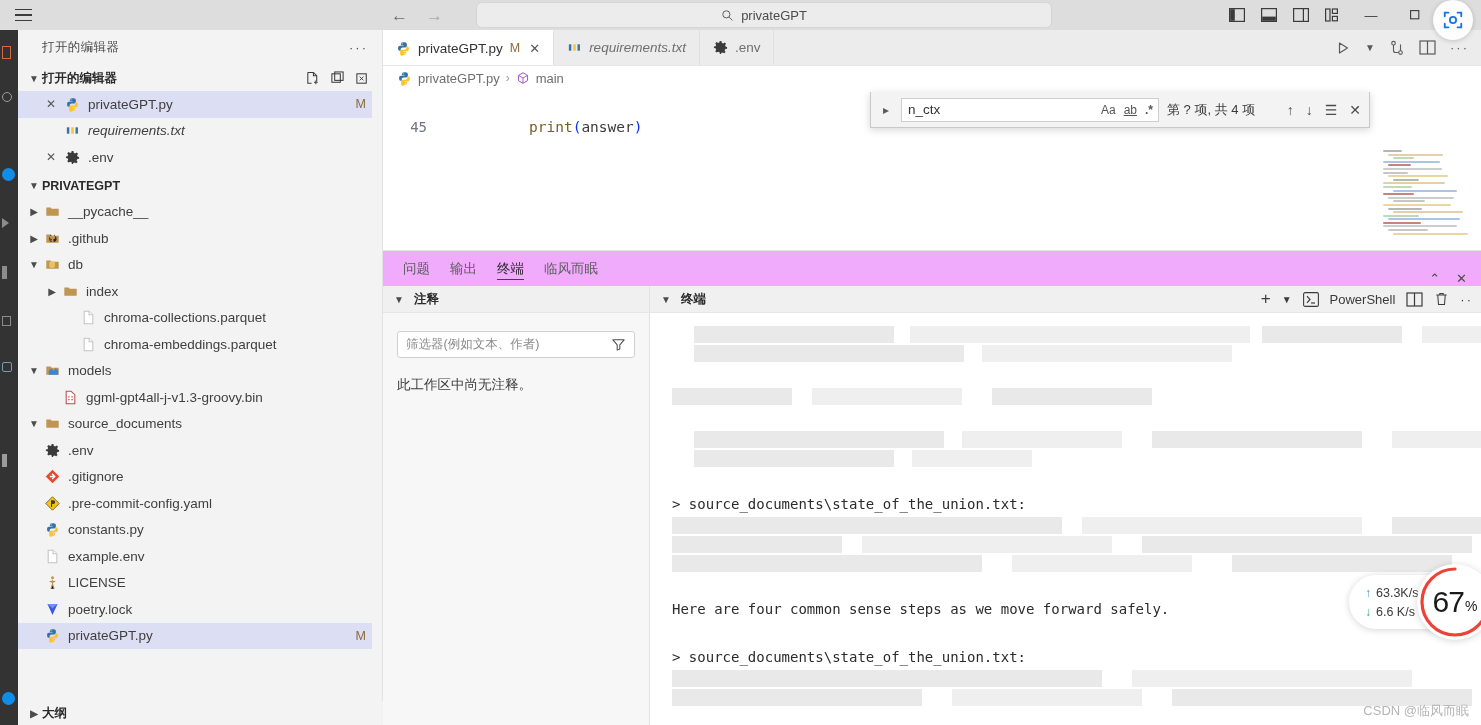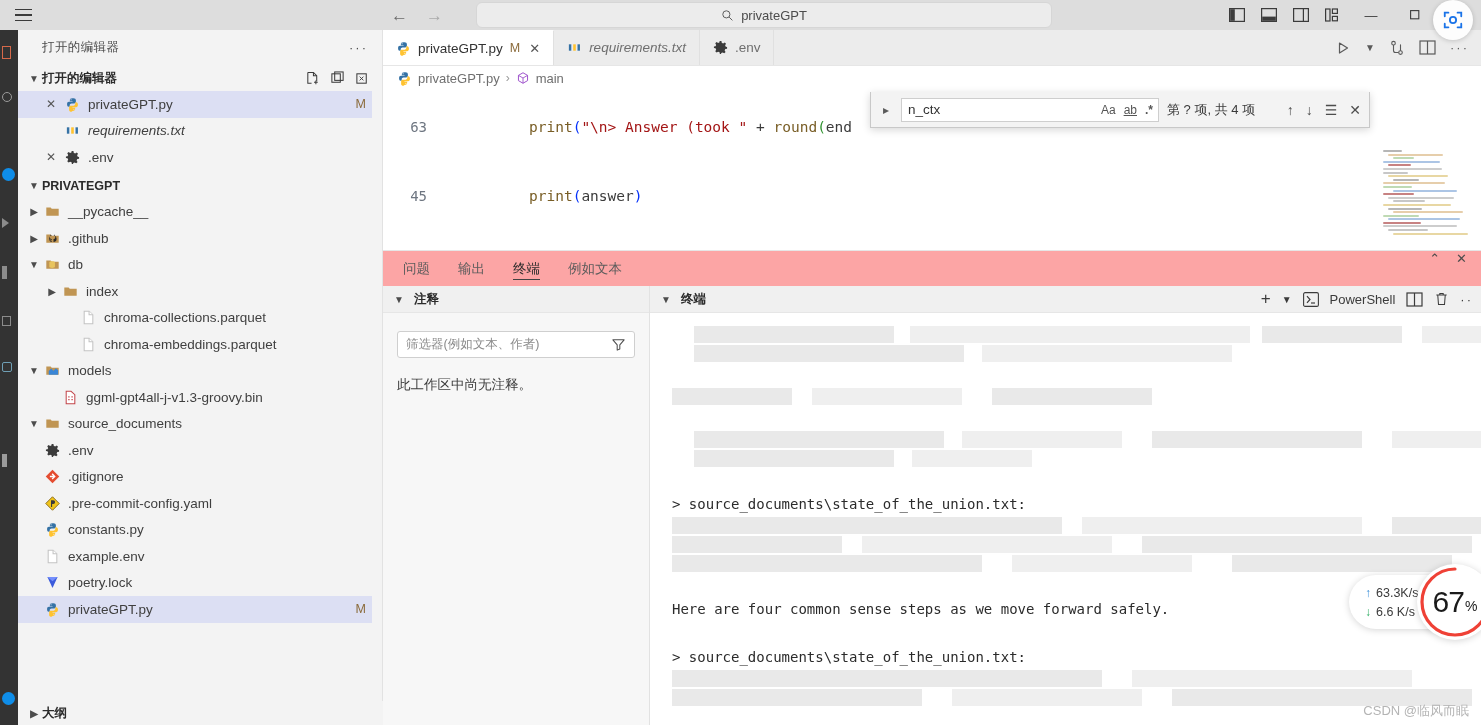--- a/index.html
+++ b/index.html
@@ -158,22 +158,22 @@
     font-size: 12px; color: #555; }
   .fw-count { font-size: 13px; color: #3b3b3b; white-space: nowrap; }
   .fw-acts { margin-left: auto; display: flex; gap: 12px; align-items: center; color: #4c4c4c; font-size: 14px; }
 
   
   .panel {
     position: absolute; left: 383px; top: 250px; right: 0; bottom: 0;
     background: #ffffff; border-top: 1px solid #e6e6e6;
   }
   .panel-tabs {
-    height: 35px; display: flex; align-items: flex-start; gap: 28px; padding-left: 20px;
-    font-size: 13.5px; color: #5c5c5c; background: #fca5a5;
+    height: 35px; display: flex; align-items: flex-end; gap: 20px; padding-left: 20px;
+    font-size: 13.5px; color: #5c5c5c; background: #f0abfc;
   }
   .ptab { position: relative; height: 35px; display: flex; align-items: center; }
   .ptab.active { color: #2b2b2b; }
   .ptab.active::after {
     content: ""; position: absolute; bottom: 6px; left: 0; right: 0; height: 1.5px; background: #424242;
   }
   .panel-acts { margin-left: auto; display: flex; gap: 16px; padding-right: 14px; color: #4c4c4c; font-size: 13px; }
 
   .panel-body { position: absolute; top: 35px; left: 0; right: 0; bottom: 0; display: flex; }
   .comments-pane {
@@ -528,20 +528,31 @@
         <div class="row">
           <span style="display: inline-block; width: 8px;"></span>
           <span class="chev"></span>
           <span class="ico">
             <svg width="15" height="15" viewBox="0 0 16 16">
               <path d="M3.4 1.4h5.2L12.6 5v9.6H3.4z" fill="#ffffff" stroke="#c3c3c3" stroke-width="1.1"></path>
               <path d="M8.6 1.4V5h4" fill="#ffffff" stroke="#c3c3c3" stroke-width="1.1"></path>
             </svg>
           </span>
           <span>example.env</span>
+        </div>
+        <div class="row">
+          <span style="display: inline-block; width: 8px;"></span>
+          <span class="chev"></span>
+          <span class="ico">
+            <svg width="15" height="15" viewBox="0 0 16 16">
+              <path d="M8 1.4a1.6 1.6 0 1 1 0 3.2 1.6 1.6 0 0 1 0-3.2z" fill="#C09553"></path>
+              <path d="M8 5.2v4.2M5 6.6l3 1.2 3-1.2M6.3 14.6L8 9.6l1.7 5" fill="#none" stroke="#C09553" stroke-width="1.2"></path>
+            </svg>
+          </span>
+          <span>LICENSE</span>
         </div>
         <div class="row">
           <span style="display: inline-block; width: 8px;"></span>
           <span class="chev"></span>
           <span class="ico">
             <svg width="15" height="15" viewBox="0 0 16 16">
               <path d="M2.6 2.2h10.8l-5.4 11.6z" fill="#3B5BDB"></path>
               <path d="M2.6 2.2h10.8l-5.4 4.4z" fill="#748FFC"></path>
             </svg>
           </span>
@@ -631,21 +642,20 @@
       <span class="bc-sep">›</span>
       <svg width="14" height="14" viewBox="0 0 16 16">
           <path d="M8 2l5.2 3v6L8 14l-5.2-3V5z" fill="none" stroke="#9b4dca" stroke-width="1.1"></path>
           <path d="M2.8 5L8 8l5.2-3M8 8v6" fill="none" stroke="#9b4dca" stroke-width="1"></path>
         </svg>
       <span>main</span>
     </div>
 
     <div class="code-wrap">
       <div class="code">
-        <div class="cline"><span class="gutter">63</span><span class="ctext"><span class="k-fn">print</span><span class="k-br1">(</span><span class="k-str">"\n&gt; Answer (took "</span> <span class="k-pn">+</span> <span class="k-fn">round</span><span class="k-br2">(</span><span class="k-pn">end</span></span></div>
         <div class="cline"><span class="gutter">45</span><span class="ctext"><span class="k-fn">print</span><span class="k-br1">(</span><span class="k-pn">answer</span><span class="k-br1">)</span></span></div>
         
         
         
         
       </div>
 
       <div class="minimap" id="minimap">
           <div class="mm-line" style="width: 20%; margin-left: 0%; background: rgb(154, 154, 154); opacity: 0.75;"></div>
           <div class="mm-line" style="width: 57%; margin-left: 5%; background: rgb(197, 139, 58); opacity: 0.45;"></div>
@@ -692,21 +702,21 @@
         <span>✕</span>
       </span>
     </div>
   </div>
 
   <div class="panel">
     <div class="panel-tabs" id="panel-tabs">
         <span class="ptab">问题</span>
         <span class="ptab">输出</span>
         <span class="ptab active">终端</span>
-        <span class="ptab">例如文本</span>
+        <span class="ptab">临风而眠</span>
       <span class="panel-acts">
         <span>⌃</span>
         <span>✕</span>
       </span>
     </div>
 
     <div class="panel-body">
 
       <div class="comments-pane">
         <div class="pane-head">

